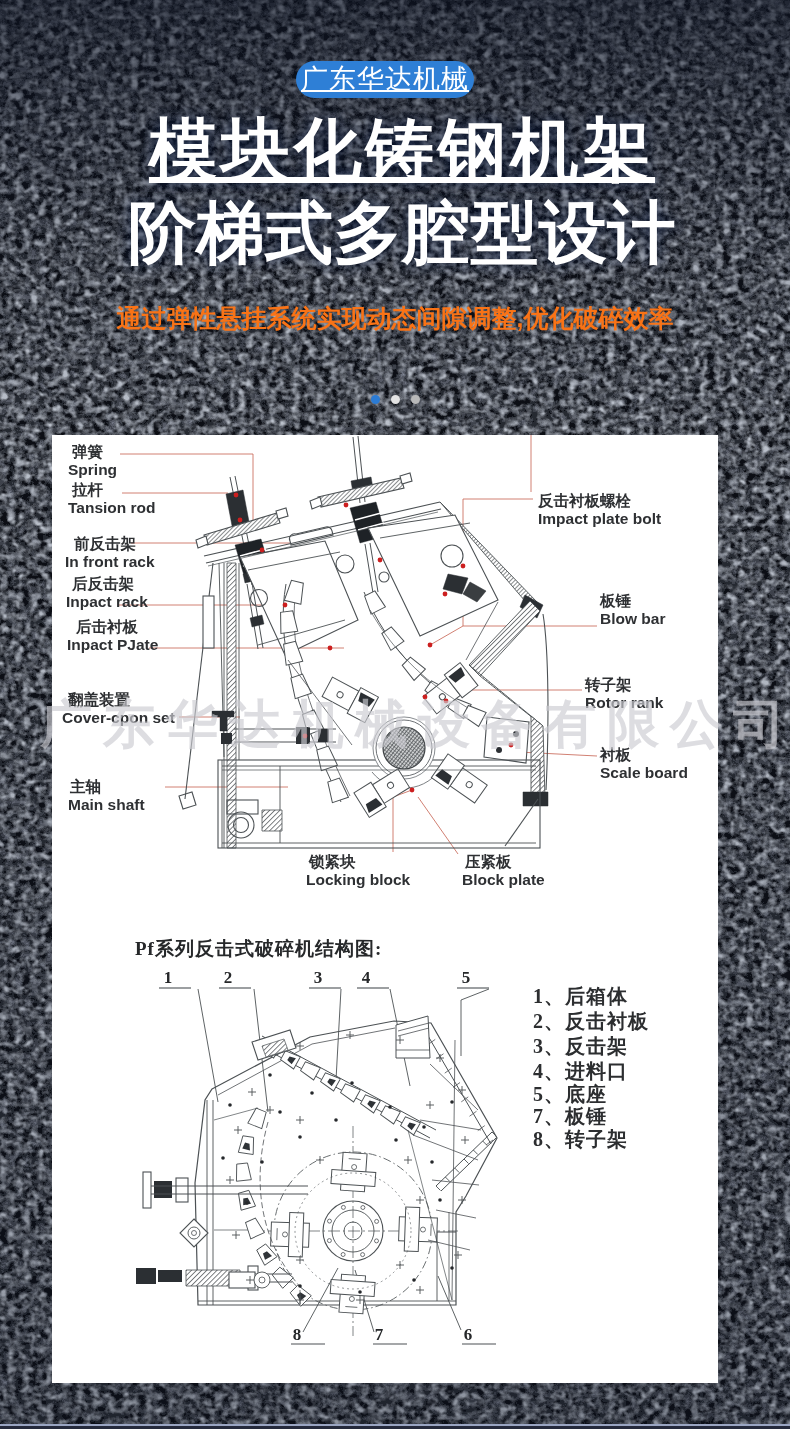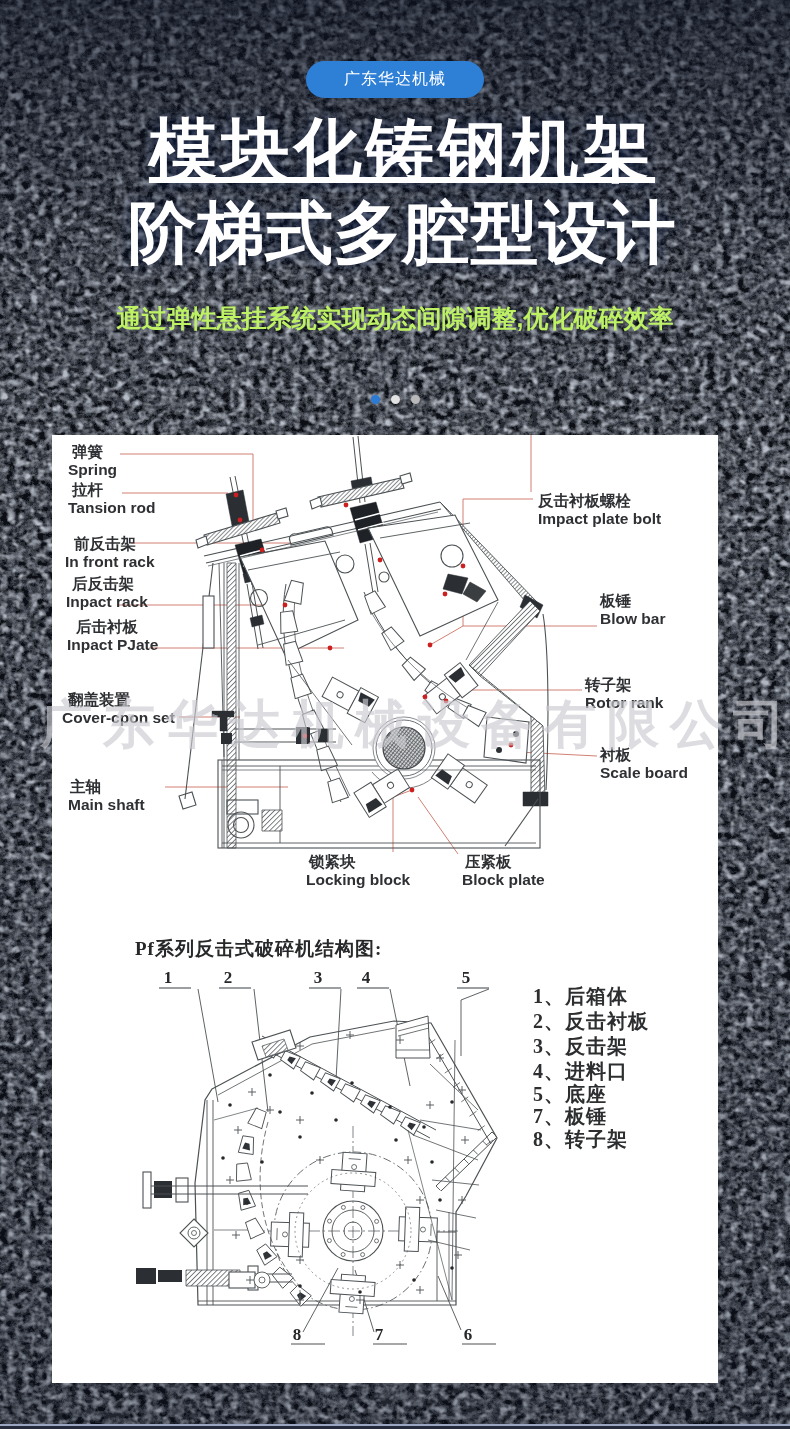--- a/index.html
+++ b/index.html
@@ -1,20 +1,20 @@
 <!DOCTYPE html>
 <html><head>
 <meta charset="utf-8">
 <style>
 html,body{margin:0;padding:0;}
 body{width:790px;height:1429px;position:relative;overflow:hidden;background:#272c38;font-family:"Liberation Sans",sans-serif;}
 #bg{position:absolute;left:0;top:0;width:790px;height:1429px;z-index:0;}
-.pill{position:absolute;left:306px;top:61px;width:178px;height:37px;border-radius:18.5px;background:#2e7fd6;z-index:3;color:#fff;font-size:16px;font-weight:normal;text-align:center;line-height:36px;letter-spacing:1px;}
+.pill{position:absolute;left:296px;top:61px;width:178px;height:37px;border-radius:18.5px;background:#2e7fd6;z-index:3;color:#fff;font-size:27px;font-weight:normal;text-align:center;line-height:36px;letter-spacing:1px;text-decoration:underline;}
 .title{position:absolute;left:7px;top:108px;width:790px;text-align:center;z-index:3;color:#ffffff;font-size:68px;font-weight:bold;line-height:83px;text-shadow:0 0 14px rgba(10,25,60,.8);}
-.sub{position:absolute;left:0;top:302px;width:790px;text-align:center;z-index:3;color:#bef264;font-size:25px;font-weight:bold;letter-spacing:0px;}
+.sub{position:absolute;left:0;top:302px;width:790px;text-align:center;z-index:3;color:#f97316;font-size:25px;font-weight:bold;letter-spacing:0px;}
 .dots{position:absolute;left:0;top:395px;width:790px;text-align:center;z-index:3;}
 .dots span{display:inline-block;width:9px;height:9px;border-radius:50%;margin:0 5.5px;vertical-align:top;}
 .panel{position:absolute;left:52px;top:435px;width:666px;height:948px;background:#ffffff;z-index:1;}
 .wm{position:absolute;left:40px;top:690px;width:790px;z-index:5;color:rgba(203,204,209,0.66);font-size:52px;font-weight:bold;letter-spacing:11px;white-space:nowrap;overflow:hidden;}
 #d1{position:absolute;left:52px;top:435px;z-index:2;}
 #d2{position:absolute;left:52px;top:905px;z-index:2;}
 .strip1{position:absolute;left:0;top:1424px;width:790px;height:2px;background:#9aa5c2;z-index:4;}
 .strip2{position:absolute;left:0;top:1426px;width:790px;height:3px;background:#252a3c;z-index:4;}
 </style>
 </head>

